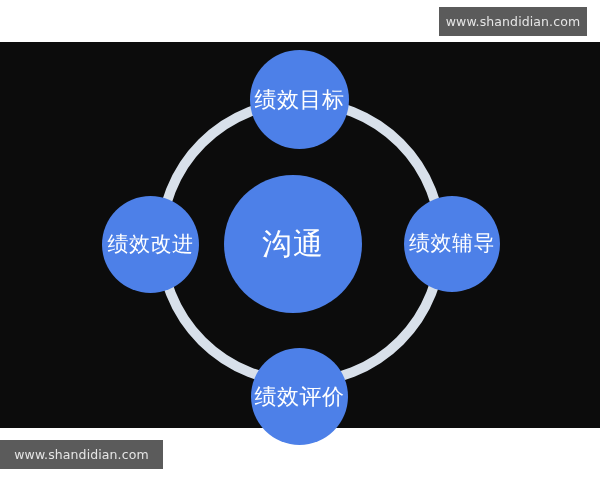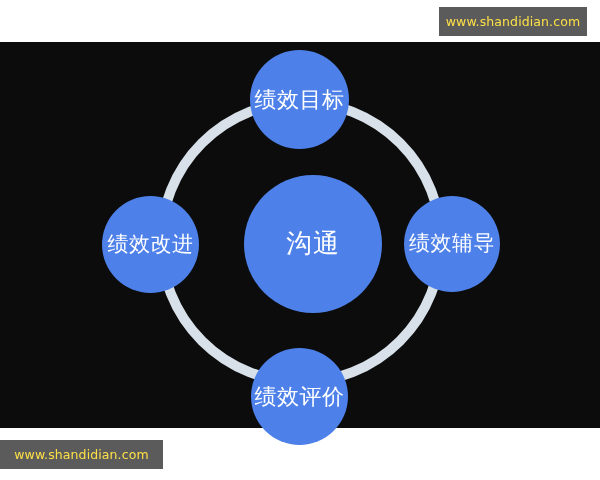--- a/index.html
+++ b/index.html
@@ -27,21 +27,21 @@
     top: 42px;
     width: 600px;
     height: 386px;
     background: #0c0c0c;
   }
 
   
   .watermark {
     position: absolute;
     background: #5b5b5b;
-    color: #fde047;
+    color: #e5e5e5;
     font-family: "DejaVu Sans", "Liberation Sans", sans-serif;
     font-size: 12.5px;
     letter-spacing: 0.1px;
     display: flex;
     align-items: center;
     justify-content: center;
     white-space: nowrap;
   }
   .watermark-top {
     right: 13px;
@@ -90,25 +90,25 @@
     text-align: center;
     line-height: 1.14;
     box-sizing: border-box;
   }
   .node .line {
     display: block;
     white-space: nowrap;
   }
 
   .node-center {
-    left: 244px;
+    left: 224px;
     top: 133px;
     width: 138px;
     height: 138px;
-    font-size: 26px;
+    font-size: 30px;
     letter-spacing: 1px;
   }
   .node-top {
     left: 250px;
     top: 8px;
     width: 99px;
     height: 99px;
     font-size: 22px;
     letter-spacing: 0.5px;
   }

